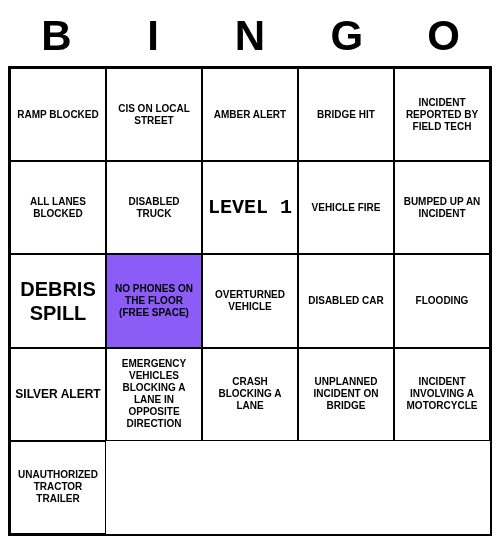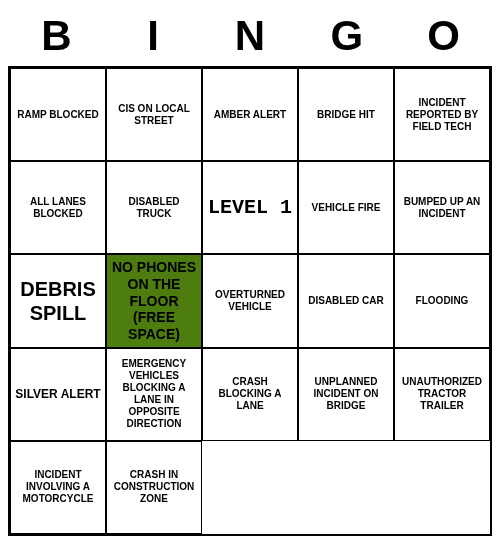--- a/index.html
+++ b/index.html
@@ -54,22 +54,22 @@
       padding: 3px;
       font-size: 10px;
       font-weight: bold;
       color: #000;
       text-transform: uppercase;
       line-height: 1.2;
       min-height: 85px;
     }
 
     .bingo-cell.free-space {
-      font-size: 14px;
-      background: #4d7c0f;
+      font-size: 10px;
+      background: #8b5cf6;
     }
 
     .bingo-cell.large-text {
       font-size: 20px;
       font-weight: bold;
       font-family: Liberation Mono, monospace;
     }
 
     .bingo-cell.ny-alert {
       font-size: 22px;
@@ -112,16 +112,15 @@
     <div class="bingo-cell">BUMPED UP AN INCIDENT</div>
     <div class="bingo-cell debris-spill">DEBRIS SPILL</div>
     <div class="bingo-cell free-space">NO PHONES ON THE FLOOR (FREE SPACE)</div>
     <div class="bingo-cell">OVERTURNED VEHICLE</div>
     <div class="bingo-cell">DISABLED CAR</div>
     <div class="bingo-cell">FLOODING</div>
     <div class="bingo-cell silver-alert">SILVER ALERT</div>
     <div class="bingo-cell">EMERGENCY VEHICLES BLOCKING A LANE IN OPPOSITE DIRECTION</div>
     <div class="bingo-cell">CRASH BLOCKING A LANE</div>
     <div class="bingo-cell">UNPLANNED INCIDENT ON BRIDGE</div>
+    <div class="bingo-cell">INCIDENT INVOLVING A MOTORCYCLE</div>
     <div class="bingo-cell">UNAUTHORIZED TRACTOR TRAILER</div>
-    <div class="bingo-cell">INCIDENT INVOLVING A MOTORCYCLE</div>
-    <div class="bingo-cell">CRASH IN CONSTRUCTION ZONE</div>
   </div>
 
 </body></html>

